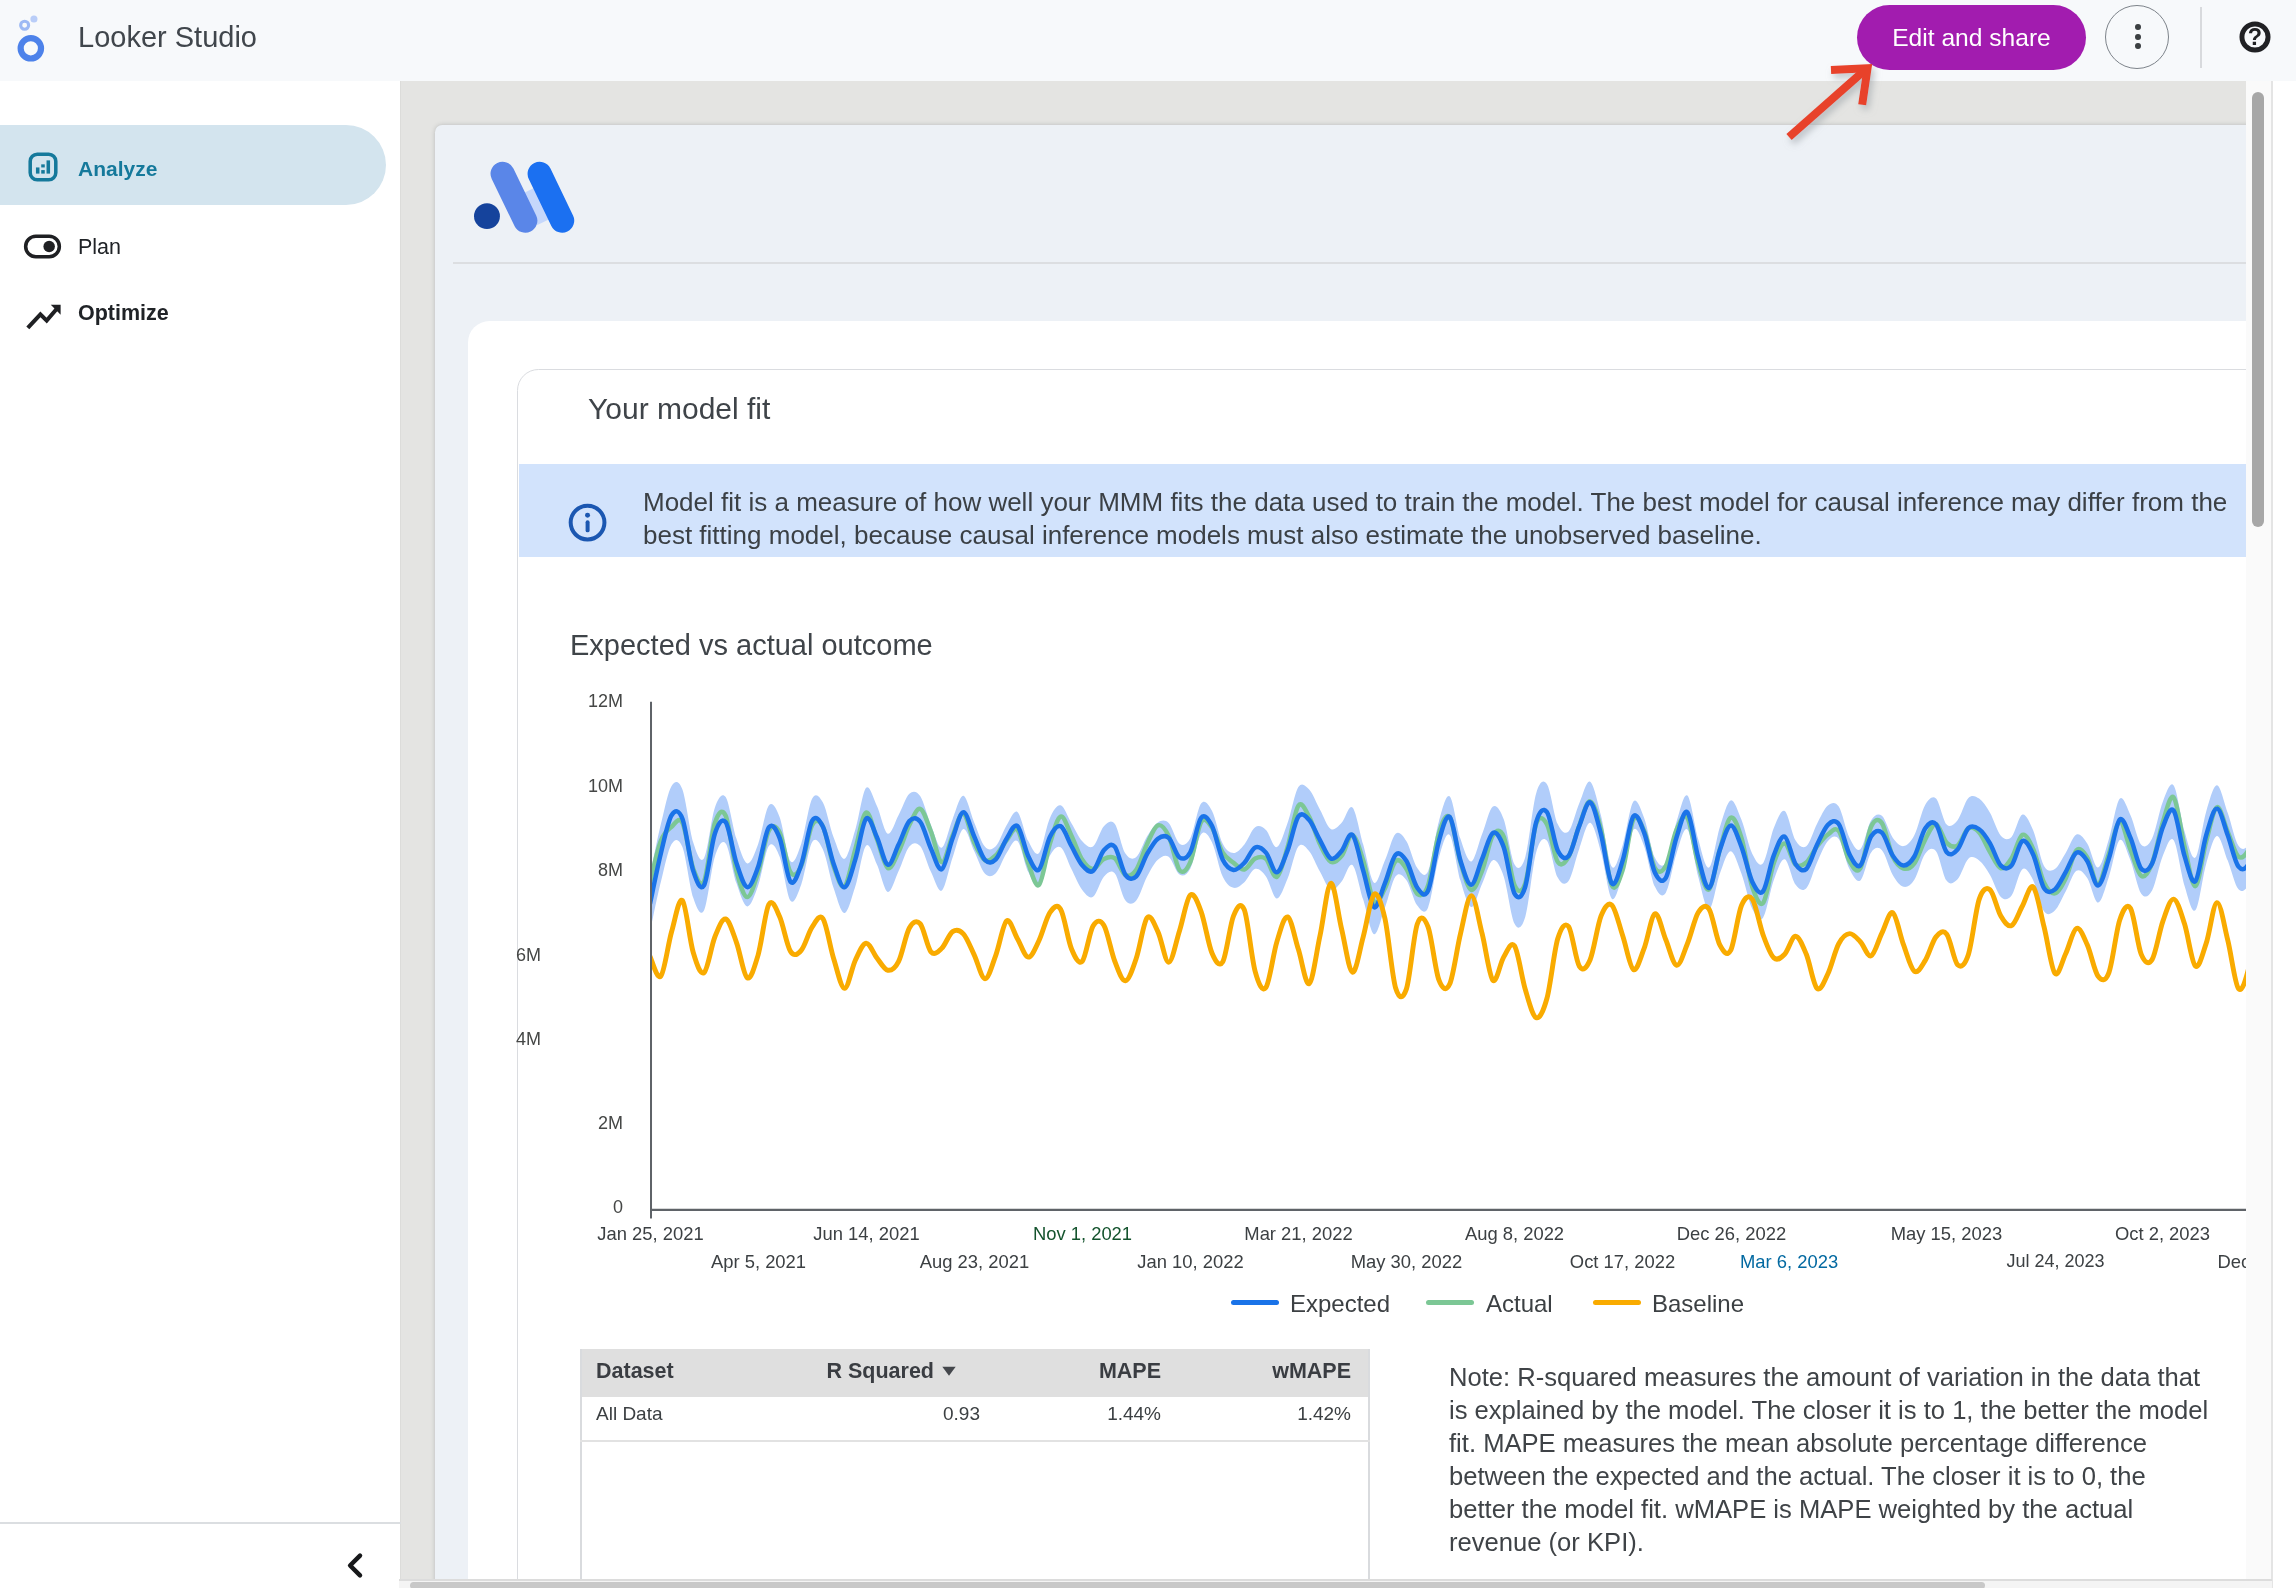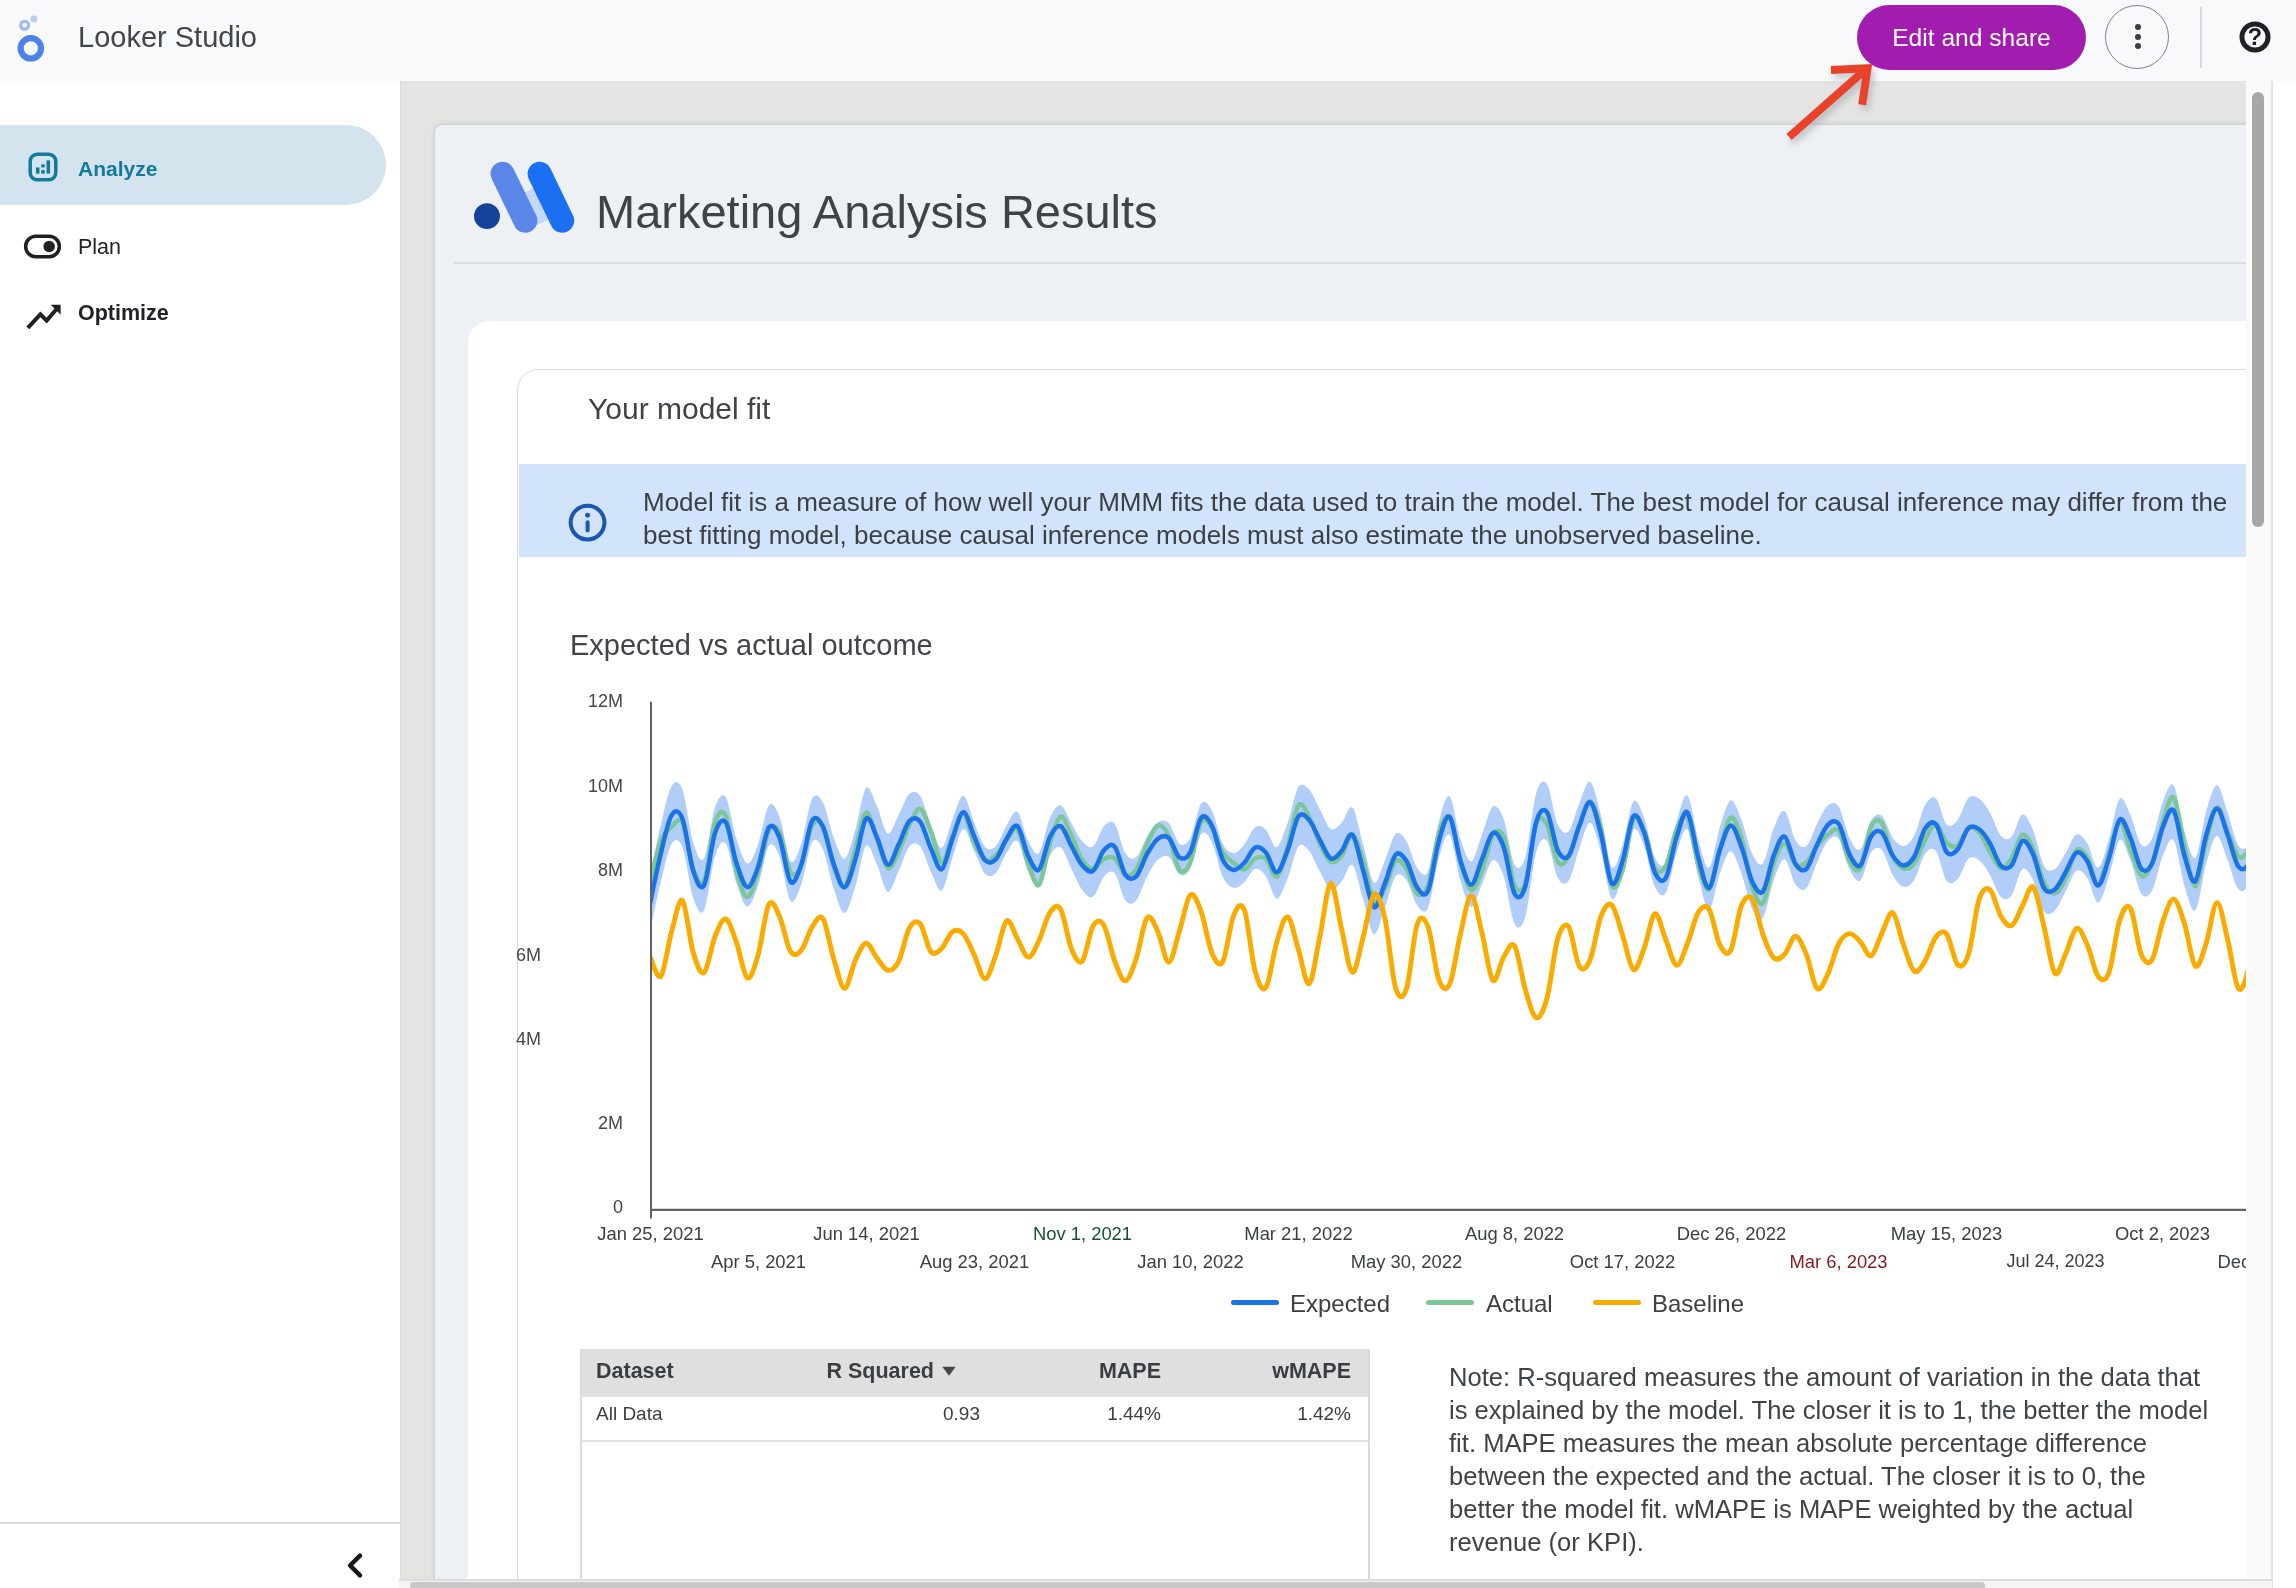--- a/index.html
+++ b/index.html
@@ -9,21 +9,20 @@
 <body>
 <div id="app">
   <div class="abs" style="left:401px;top:81px;width:1895px;height:1508px;background:#e4e4e2;"></div>
   <div class="abs" style="left:435px;top:125px;width:1861px;height:1463px;background:#edf1f6;border-radius:7.2px 0 0 0;box-shadow:0 0.9px 4.5px rgba(60,64,67,0.25);"></div>
   <svg class="abs" style="left:466px;top:152px;" width="116" height="90" viewBox="0 0 130 100">
     <line x1="76" y1="40" x2="93" y2="75" stroke="#c5d7fb" stroke-width="29"></line>
     <line x1="41" y1="24" x2="66.5" y2="76.5" stroke="#5a86e8" stroke-width="27" stroke-linecap="round"></line>
     <line x1="82.5" y1="24" x2="107.8" y2="76.5" stroke="#1b70f1" stroke-width="27" stroke-linecap="round"></line>
     <circle cx="23.5" cy="71.5" r="14.5" fill="#15439c"></circle>
   </svg>
-  <div class="abs" style="left:596px;top:184px;font-size:47px;color:#3e4347;">Marketing Analysis Results</div>
   <div class="abs" style="left:453px;top:262px;width:1843px;height:1.8px;background:#dcdee1;"></div>
   <div class="abs" style="left:468px;top:321px;width:1828px;height:1268px;background:#fff;border-radius:21.5px 0 0 0;"></div>
   <div class="abs" style="left:517px;top:369px;width:1881px;height:1299px;background:#fff;border:1.8px solid #dadce0;border-radius:21.5px 0 0 0;"></div>
   <div class="abs" style="left:588px;top:392px;font-size:30px;color:#3f4449;">Your model fit</div>
   <div class="abs" style="left:519px;top:464px;width:1778px;height:93px;background:#d2e3fc;"></div>
   <svg class="abs" style="left:568px;top:503px;" width="40" height="40" viewBox="0 0 45 45">
     <circle cx="22" cy="22" r="19" fill="none" stroke="#1b57b1" stroke-width="4.5"></circle>
     <circle cx="22" cy="13.8" r="2.8" fill="#1b57b1"></circle>
     <rect x="19.8" y="19.5" width="4.5" height="13.5" rx="2.2" fill="#1b57b1"></rect>
   </svg>
@@ -51,21 +50,21 @@
   <div class="abs" style="left:1200px;top:1223px;width:197px;text-align:center;font-size:18.4px;color:#3c4043;">Mar 21, 2022</div>
   <div class="abs" style="left:1416px;top:1223px;width:197px;text-align:center;font-size:18.4px;color:#3c4043;">Aug 8, 2022</div>
   <div class="abs" style="left:1633px;top:1223px;width:197px;text-align:center;font-size:18.4px;color:#3c4043;">Dec 26, 2022</div>
   <div class="abs" style="left:1848px;top:1223px;width:197px;text-align:center;font-size:18.4px;color:#3c4043;">May 15, 2023</div>
   <div class="abs" style="left:2064px;top:1223px;width:197px;text-align:center;font-size:18.4px;color:#3c4043;">Oct 2, 2023</div>
   <div class="abs" style="left:660px;top:1251px;width:197px;text-align:center;font-size:18.4px;color:#3c4043;">Apr 5, 2021</div>
   <div class="abs" style="left:876px;top:1251px;width:197px;text-align:center;font-size:18.4px;color:#3c4043;">Aug 23, 2021</div>
   <div class="abs" style="left:1092px;top:1251px;width:197px;text-align:center;font-size:18.4px;color:#3c4043;">Jan 10, 2022</div>
   <div class="abs" style="left:1308px;top:1251px;width:197px;text-align:center;font-size:18.4px;color:#3c4043;">May 30, 2022</div>
   <div class="abs" style="left:1524px;top:1251px;width:197px;text-align:center;font-size:18.4px;color:#3c4043;">Oct 17, 2022</div>
-  <div class="abs" style="left:1740px;top:1251px;width:197px;text-align:center;font-size:18.4px;color:#7f1d1d;">Mar 6, 2023</div>
+  <div class="abs" style="left:1740px;top:1251px;width:197px;font-size:18.4px;color:#0369a1;">Mar 6, 2023</div>
   <div class="abs" style="left:1957px;top:1251px;width:197px;text-align:center;font-size:18px;color:#3c4043;">Jul 24, 2023</div>
   <div class="abs" style="left:2173px;top:1251px;width:197px;text-align:center;font-size:18.4px;color:#3c4043;">Dec 11, 2023</div>
   <div class="abs" style="left:1231px;top:1300px;width:48px;height:4.9px;background:#1a73e8;border-radius:2.7px;"></div>
   <div class="abs" style="left:1290px;top:1290px;font-size:24px;color:#3c4043;">Expected</div>
   <div class="abs" style="left:1426px;top:1300px;width:48px;height:4.9px;background:#7cc795;border-radius:2.7px;"></div>
   <div class="abs" style="left:1486px;top:1290px;font-size:24px;color:#3c4043;">Actual</div>
   <div class="abs" style="left:1593px;top:1300px;width:48px;height:4.9px;background:#f9ab00;border-radius:2.7px;"></div>
   <div class="abs" style="left:1652px;top:1290px;font-size:24px;color:#3c4043;">Baseline</div>
   <div class="abs" style="left:580px;top:1349px;width:790px;height:48px;background:#dfdfdf;"></div>
   <div class="abs" style="left:580px;top:1349px;width:1.8px;height:230px;background:#d9dbde;"></div>

